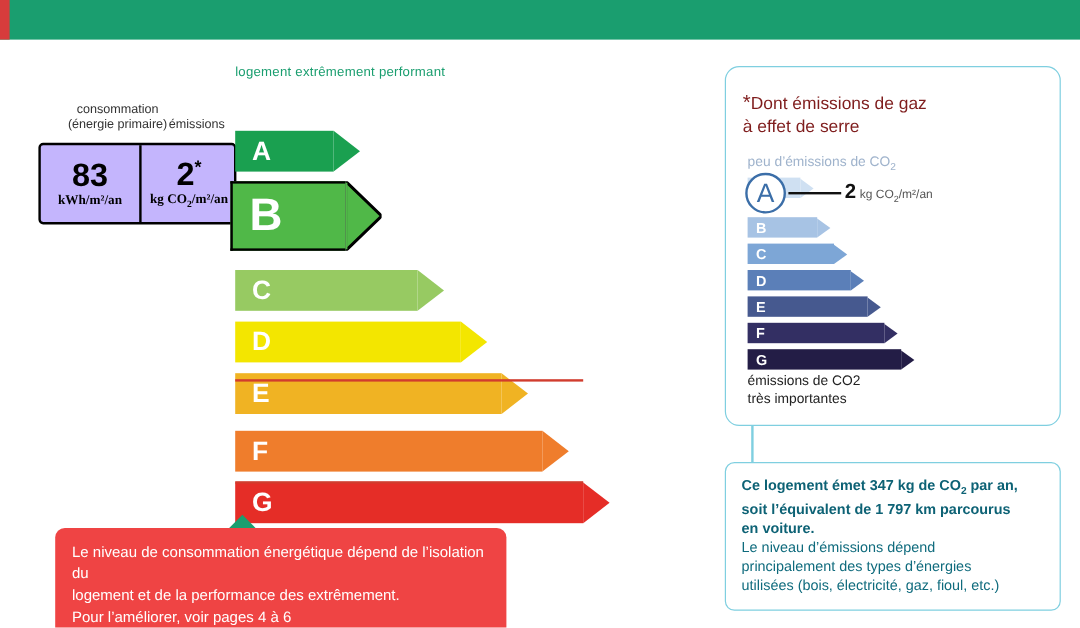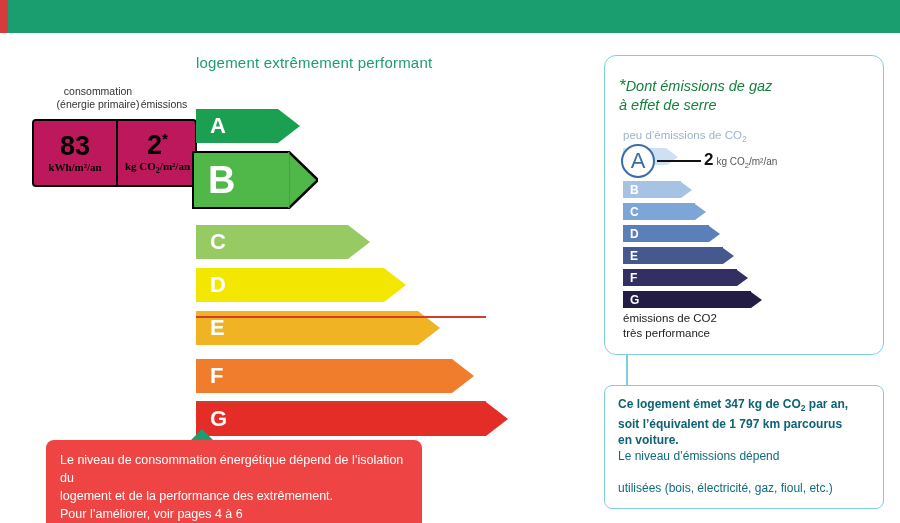--- a/index.html
+++ b/index.html
@@ -45,21 +45,21 @@
     position: absolute;
     left: 0;
     top: 33px;
     width: 580px;
     height: 490px;
   }
   .caption-top {
     position: absolute;
     left: 196px;
     top: 21px;
-    font-size: 15px;
+    font-size: 11px;
     color: #1a9e6f;
     letter-spacing: 0.2px;
   }
   .caption-bottom {
     position: absolute;
     left: 196px;
     top: 373px;
     font-size: 11.5px;
     color: #d13c2e;
     letter-spacing: 0.2px;
@@ -67,21 +67,21 @@
 
   
   .valuebox {
     position: absolute;
     left: 32px;
     top: 86px;
     width: 165px;
     height: 68px;
     border: 2.5px solid #000;
     border-radius: 4px;
-    background: #be185d;
+    background: #c4b5fd;
     box-sizing: border-box;
   }
   .valuebox .divider {
     position: absolute;
     left: 82px;
     top: 0;
     width: 2px;
     height: 100%;
     background: #000;
   }
@@ -214,22 +214,21 @@
     background: #fff;
     box-sizing: border-box;
   }
   .ges-title {
     position: absolute;
     left: 14px;
     top: 20px;
     width: 250px;
     font-size: 14.5px;
     line-height: 19px;
-    color: #15803d;
-    font-style: italic;
+    color: #7f1d1d;
   }
   .ges-title .star { font-size: 17px; }
   .ges-sub {
     position: absolute;
     left: 18px;
     top: 73px;
     font-size: 11.5px;
     color: #9fb3cc;
   }
   .ges-sub .sub { font-size: 8.5px; vertical-align: sub; }
@@ -513,36 +512,36 @@
   <div class="ges-hl">
     <div class="circle">A</div>
   </div>
   <div class="ges-leader"></div>
   <div class="ges-value">
     <span>2</span><span class="unit"><span>kg CO</span><span class="sub">2</span><span>/m²/an</span></span>
   </div>
 
   <div class="ges-foot">
     <span>émissions de CO</span><span class="sub">2</span><br>
-    <span>très performance</span>
+    <span>très importantes</span>
   </div>
 </div>
 
 <div class="connector"></div>
 
 <div class="callout-left">
   <div>Le niveau de consommation énergétique dépend de l’isolation du</div>
   <div>logement et de la performance des extrêmement.</div>
   <div>Pour l’améliorer, voir pages 4 à 6</div>
 </div>
 
 <div class="callout-right">
   <span class="bold">
     <span>Ce logement émet 347 kg de CO</span><span class="sub">2</span><span> par an,</span><br>
     <span>soit l’équivalent de 1 797 km parcourus</span><br>
     <span>en voiture.</span>
   </span>
   <span>
     <span>Le niveau d’émissions dépend</span><br>
-    <br>
+    <span>principalement des types d’énergies</span><br>
     <span>utilisées (bois, électricité, gaz, fioul, etc.)</span>
   </span>
 </div>
 
 </body></html>

